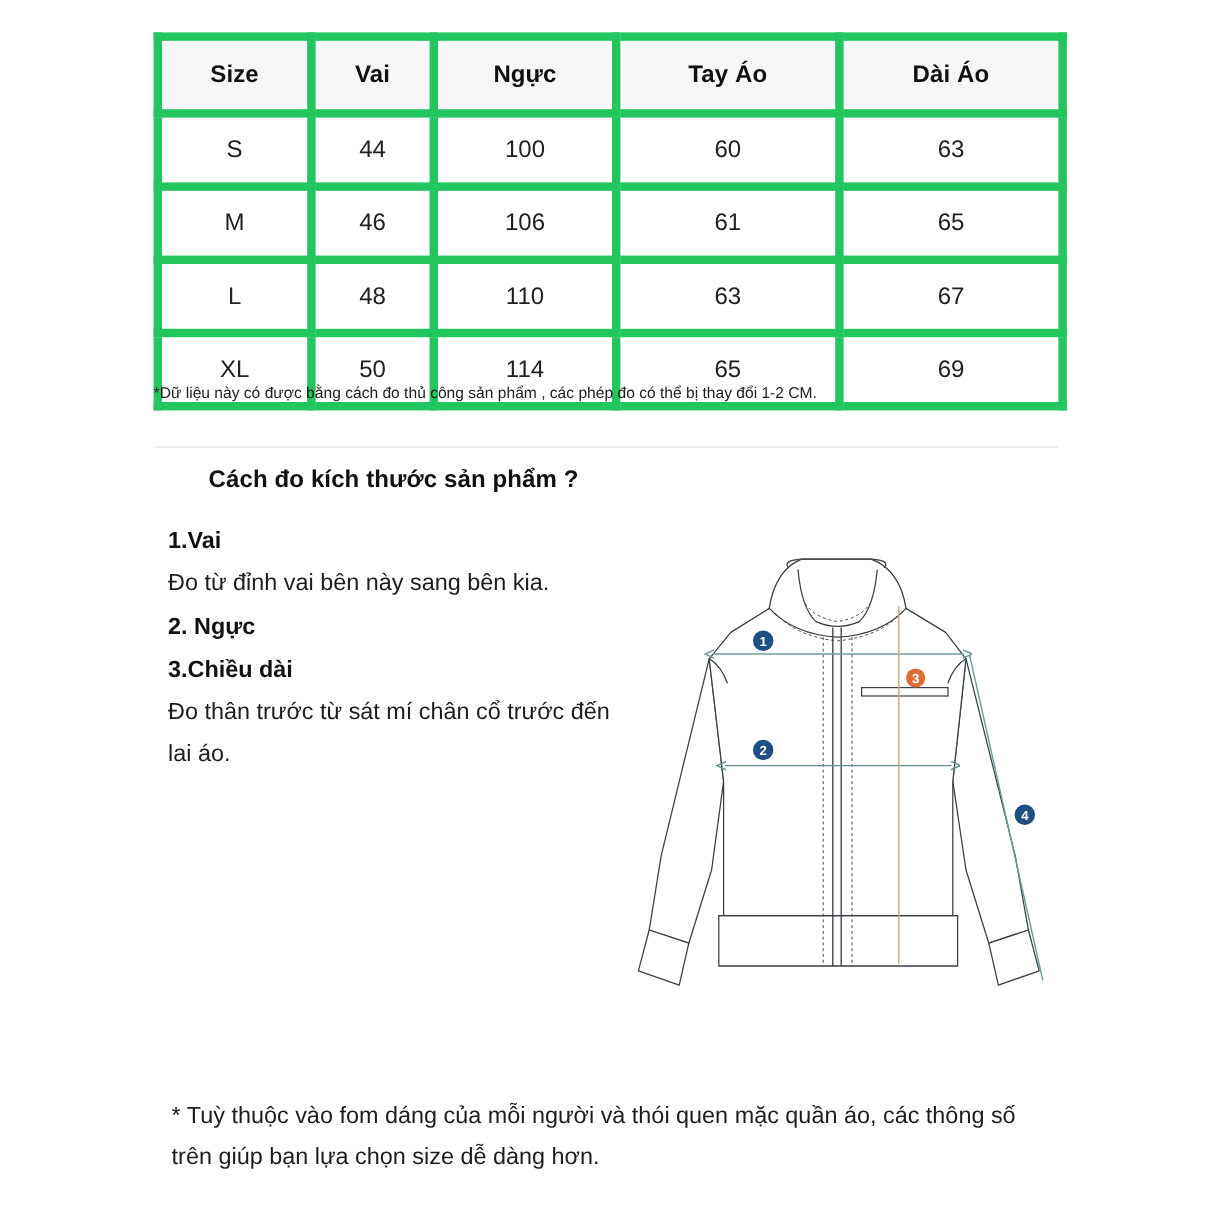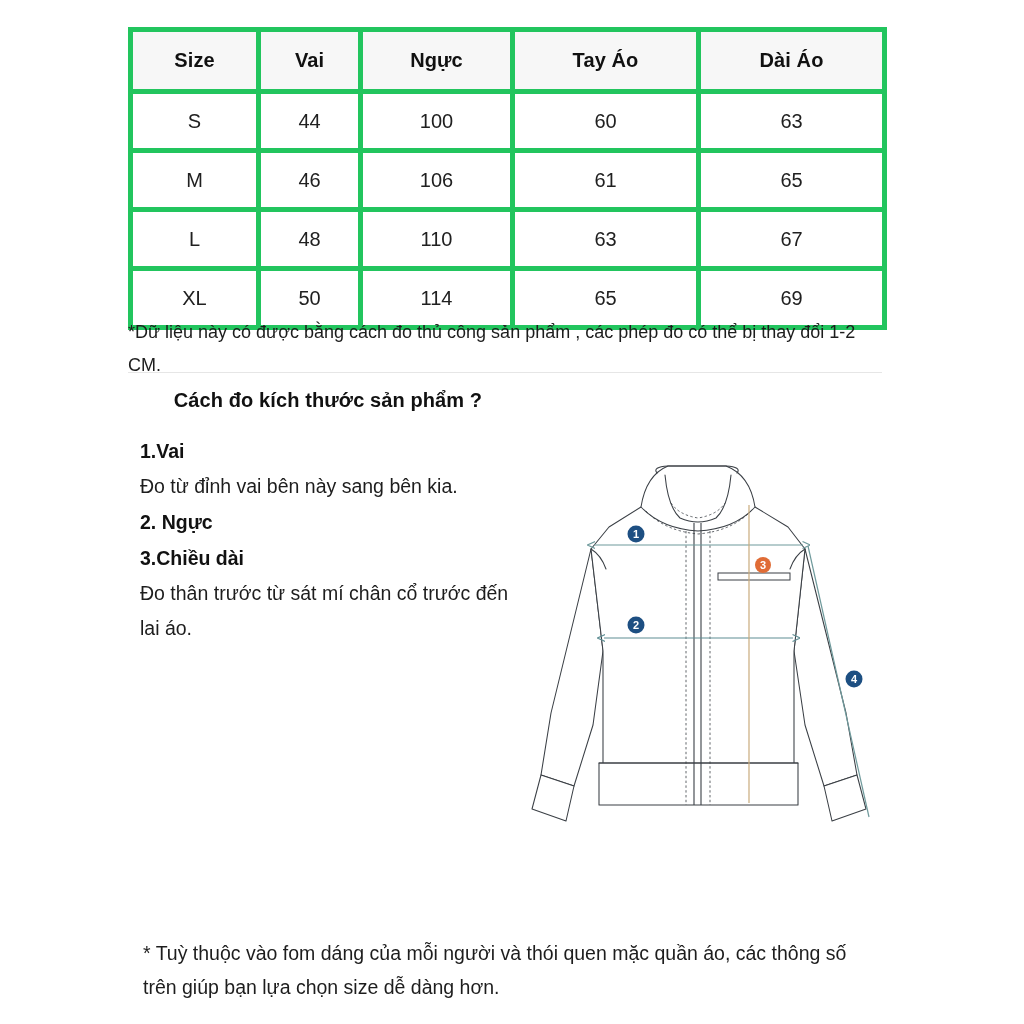--- a/index.html
+++ b/index.html
@@ -31,21 +31,21 @@
     table-layout: fixed;
   }
   .size-table col.c-size { width: 128px; }
   .size-table col.c-vai  { width: 102px; }
   .size-table col.c-nguc { width: 152px; }
   .size-table col.c-tay  { width: 186px; }
   .size-table col.c-dai  { width: 186px; }
 
   .size-table th,
   .size-table td {
-    border: 5px solid #22c55e;
+    border: 7px solid #22c55e;
     text-align: center;
     vertical-align: middle;
     padding: 0;
   }
   .size-table thead th {
     background: #f7f7f7;
     height: 57px;
     font-size: 20px;
     font-weight: 700;
     color: #111111;
@@ -57,21 +57,21 @@
     font-weight: 400;
     color: #202020;
   }
 
   
   .table-note {
     position: absolute;
     left: 128px;
     top: 298px;
     width: 756px;
-    font-size: 18px;
+    font-size: 13px;
     line-height: 33px;
     color: #1d1d1d;
   }
 
   .divider {
     position: absolute;
     left: 128px;
     top: 372px;
     width: 754px;
     height: 1px;
@@ -109,21 +109,21 @@
     font-size: 19.5px;
     font-weight: 400;
     color: #1d1d1d;
     line-height: 35px;
   }
 
   
   .footer-note {
     position: absolute;
     left: 143px;
-    top: 916px;
+    top: 893px;
     width: 742px;
     font-size: 19.5px;
     line-height: 34px;
     color: #1d1d1d;
   }
 
   
   .diagram {
     position: absolute;
     left: 505px;

